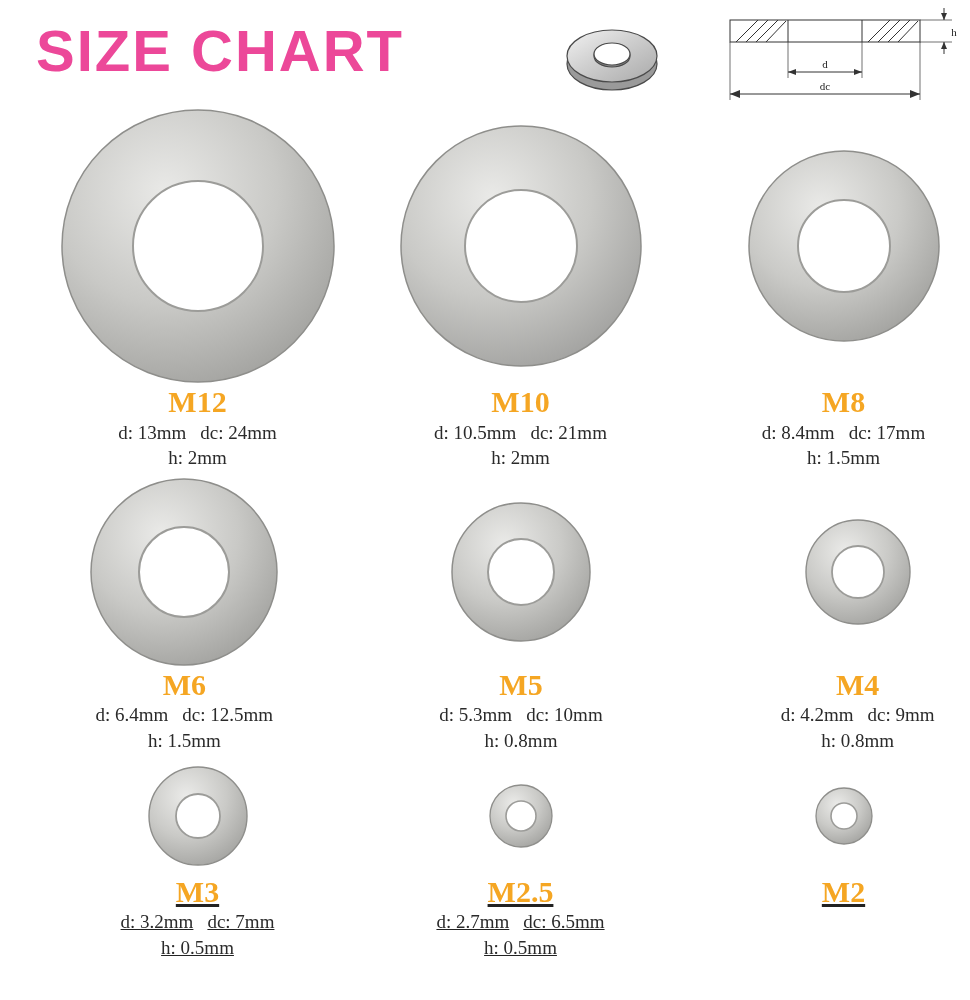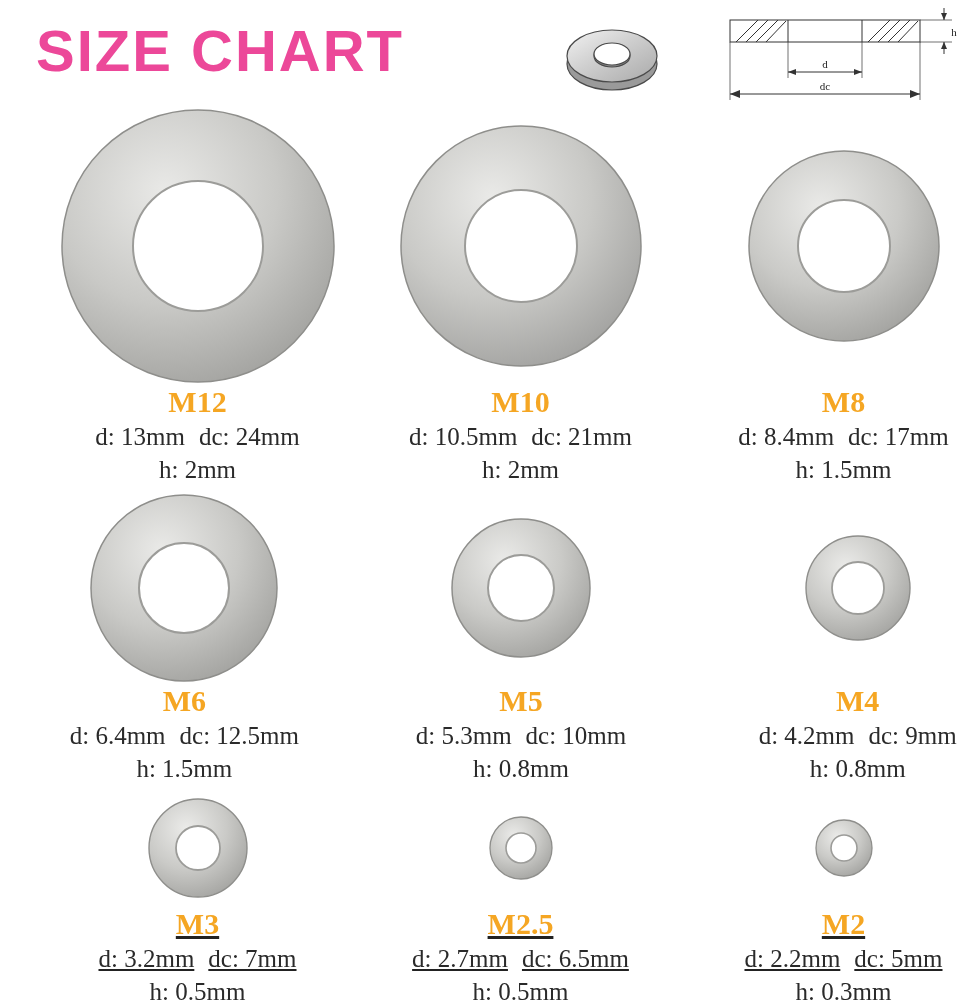--- a/index.html
+++ b/index.html
@@ -61,21 +61,21 @@
   .label{
     font-family:"Liberation Serif", serif;
     font-weight:bold;
     color:#F5A623;
     font-size:30px;
     line-height:1.05;
     margin-top:4px;
   }
   .dims{
     font-family:"Liberation Serif", serif;
-    font-size:25px;
+    font-size:19px;
     color:#2a2a2a;
     text-align:center;
     line-height:1.35;
     margin-top:2px;
   }
   .dims .sp{display:inline-block;width:14px;}
 
   
   .row1 .washer-box{height:272px;}
   .row2 .washer-box{height:186px;}
@@ -365,21 +365,17 @@
               <stop offset="100%" stop-color="#a5a5a2"></stop>
             </radialGradient>
           </defs>
           <circle cx="30" cy="30" r="28" fill="url(#g2)"></circle>
           <circle cx="30" cy="30" r="28" fill="none" stroke="#8e8e8b" stroke-width="1.3"></circle>
           <circle cx="30" cy="30" r="13" fill="#ffffff"></circle>
           <circle cx="30" cy="30" r="13" fill="none" stroke="#9c9c99" stroke-width="1.6"></circle>
         </svg>
       </div>
       <div class="label">M2</div>
-      <div class="dims">
-        <span>d: 2.2mm</span><span class="sp"></span><span>dc: 5mm</span><br>
-        <span>h: 0.3mm</span>
-      </div>
     </div>
 
   </div>
 
 </div>
 
 </body></html>

